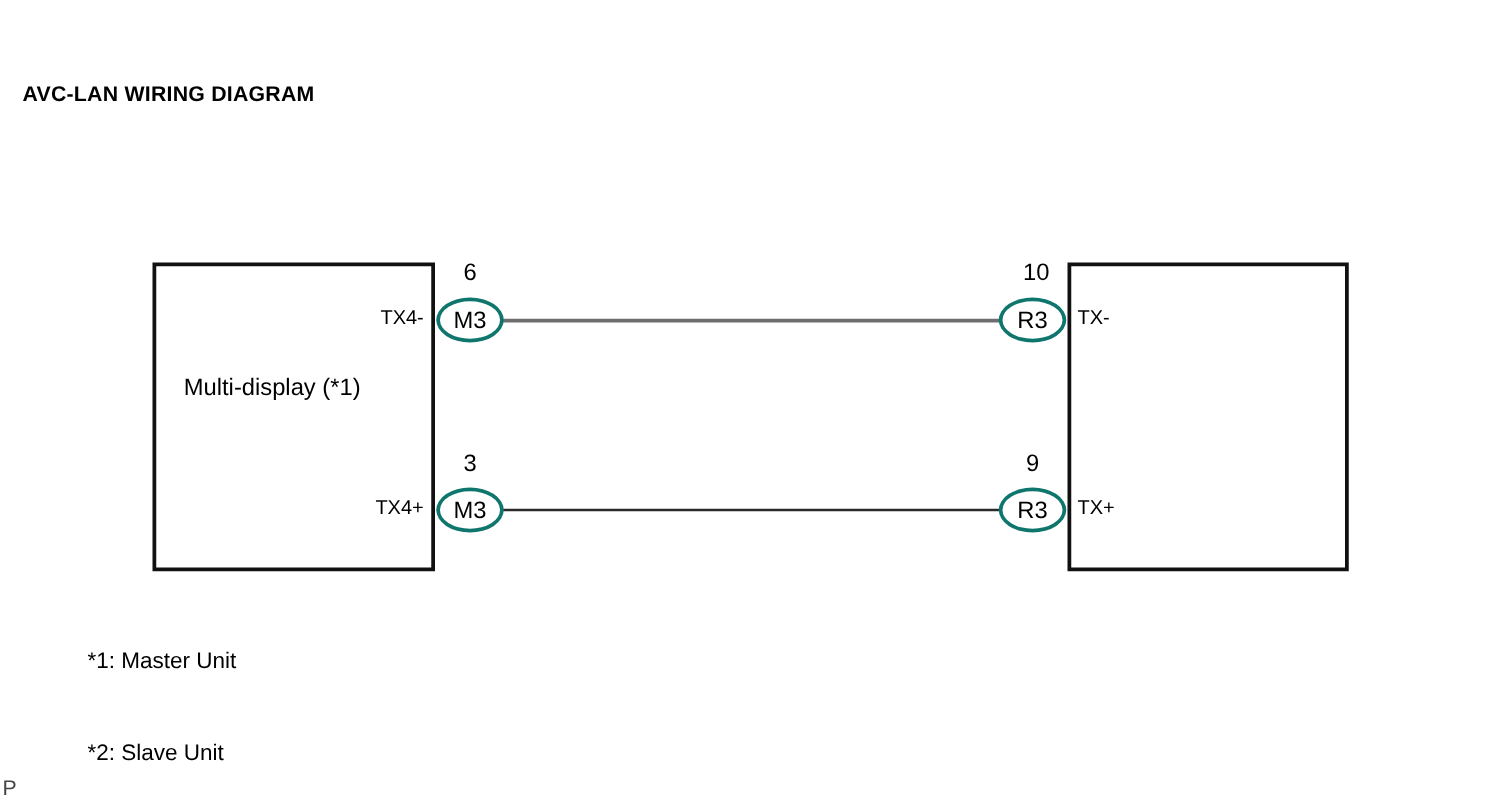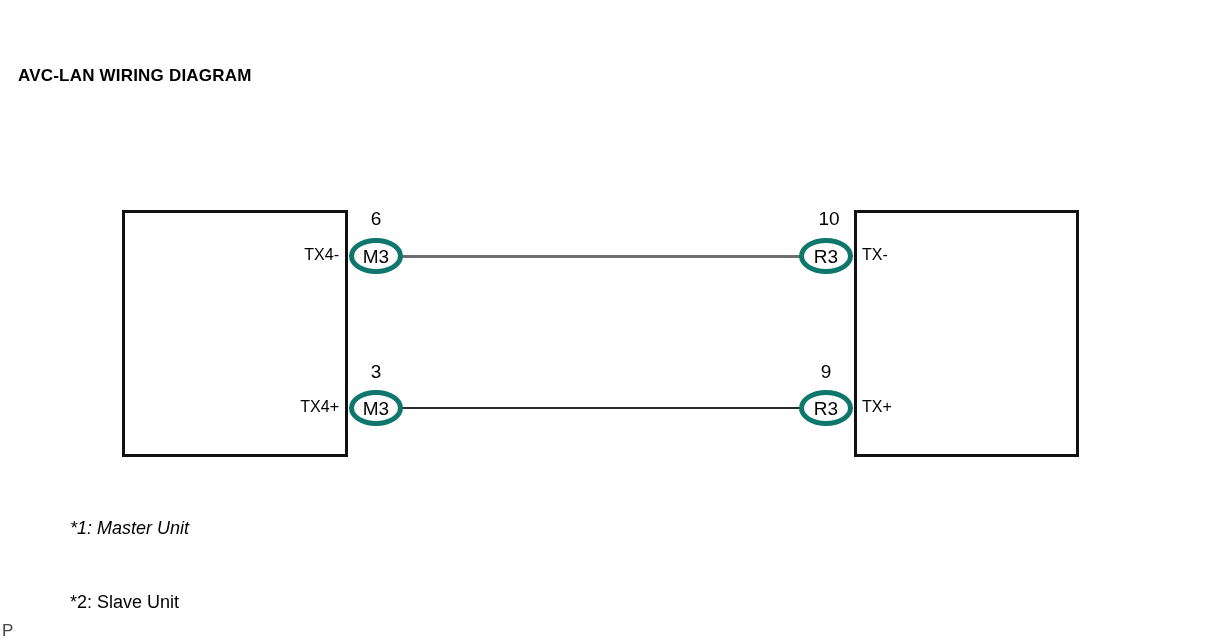--- a/index.html
+++ b/index.html
@@ -83,21 +83,21 @@
   }
   .port-label.row-top    { top: 247px; }
   .port-label.row-bottom { top: 399px; }
 
   
   .connector {
     position: absolute;
     width: 54px;
     height: 36px;
     box-sizing: border-box;
-    border: 5px solid #0f766e;
+    border: 3px solid #0f766e;
     border-radius: 50%;
     background: #ffffff;
     display: flex;
     align-items: center;
     justify-content: center;
     font-size: 19px;
     line-height: 1;
     z-index: 4;
   }
   .connector.c-m3-top    { left: 349px; top: 238px; }
@@ -137,21 +137,21 @@
     background: #2b2b2b;
   }
 
   
   .footnote {
     position: absolute;
     left: 70px;
     font-size: 18px;
     white-space: nowrap;
   }
-  .footnote.fn-1 { top: 518px; font-style: italic; }
+  .footnote.fn-1 { top: 518px; }
   .footnote.fn-2 { top: 592px; }
 
   
   .corner-mark {
     position: absolute;
     left: 2px;
     top: 622px;
     font-size: 17px;
     color: #444444;
     line-height: 1;
@@ -159,20 +159,21 @@
 </style>
 </head>
 <body>
 
 <div class="page-title">AVC-LAN WIRING DIAGRAM</div>
 
 <div class="diagram">
 
   <div class="unit-box left"></div>
 
+  <div class="unit-name left">Multi-display (*1)</div>
 
   <div class="port-label left row-top">TX4-</div>
 
   <div class="port-label left row-bottom">TX4+</div>
 
   <div class="unit-box right"></div>
 
 
   <div class="port-label right row-top">TX-</div>
 

